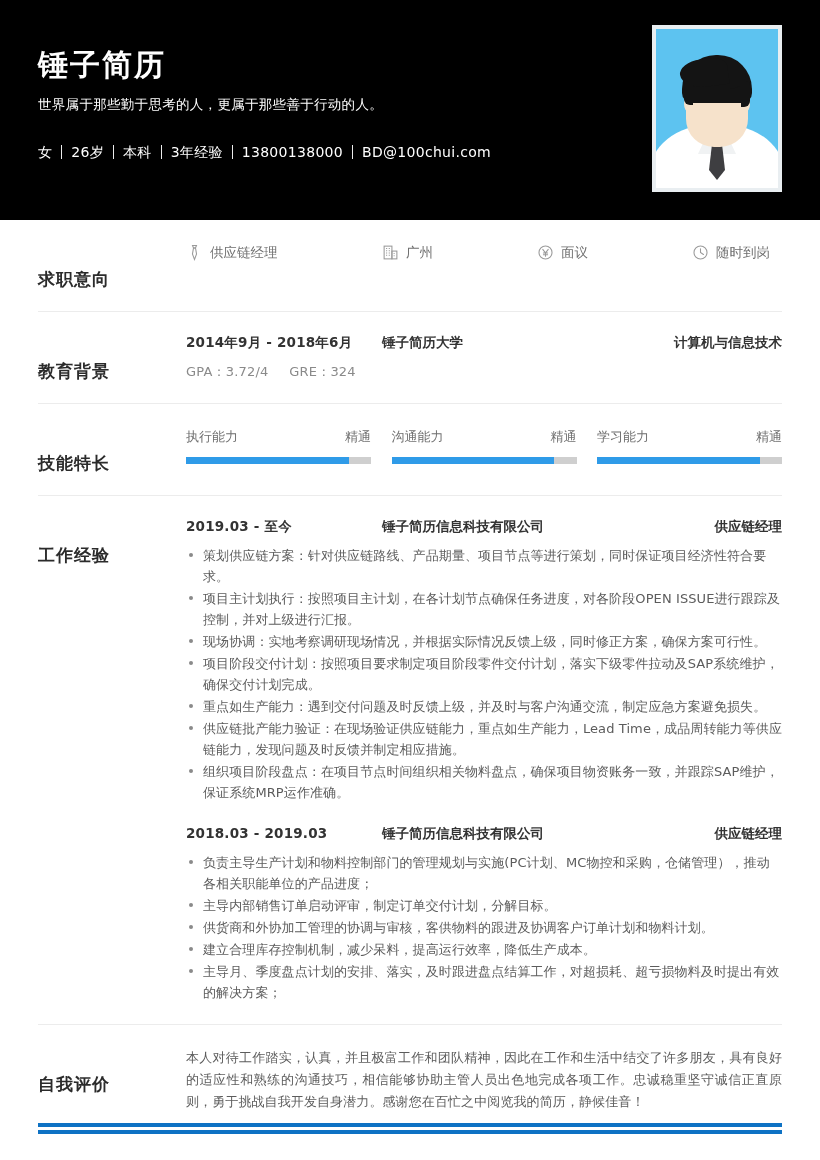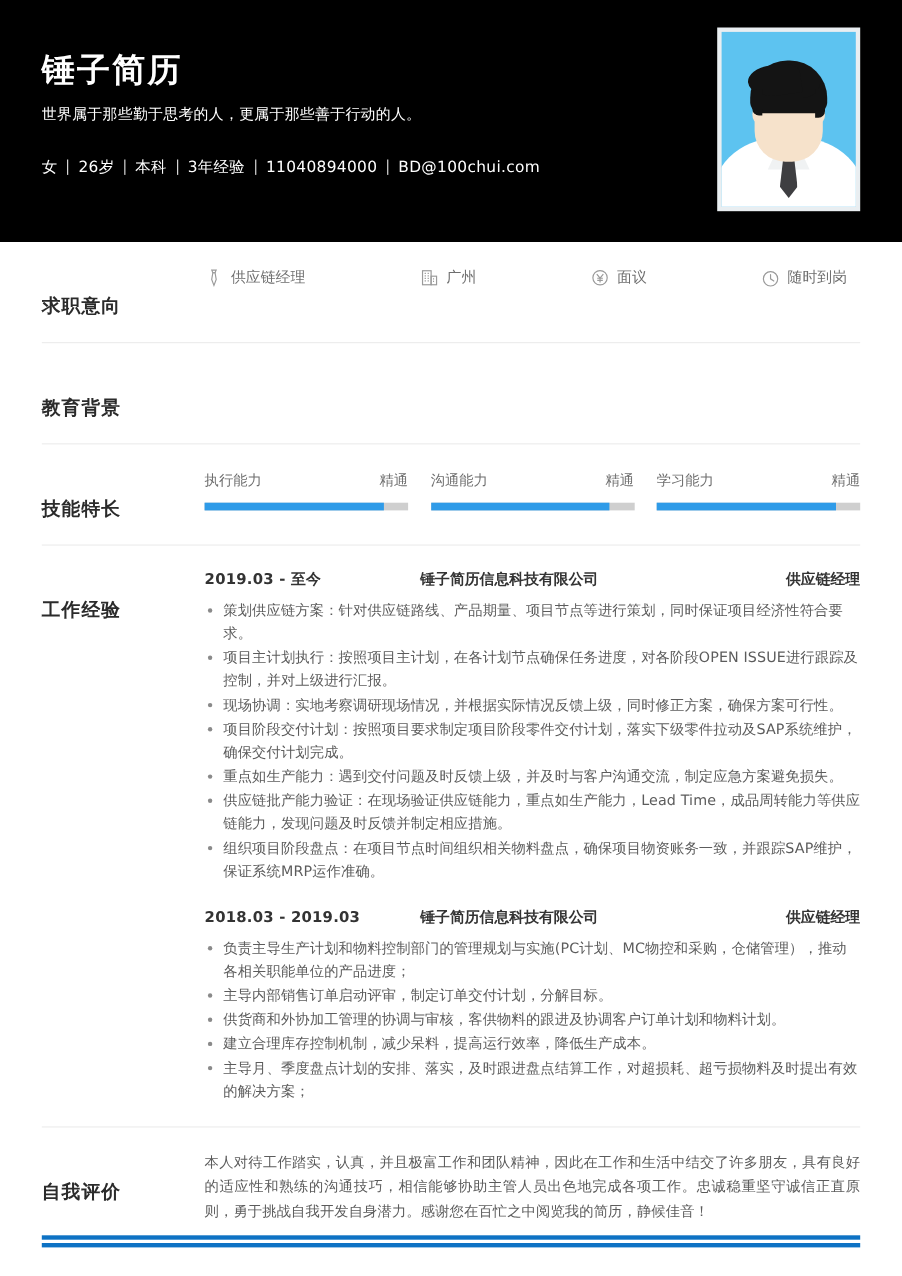--- a/index.html
+++ b/index.html
@@ -257,21 +257,21 @@
   .intent-item {
     display: flex;
     align-items: center;
     font-size: 13.5px;
     color: #6f6f6f;
     line-height: 20px;
   }
   .intent-item:nth-child(1) { width: 196px; }
   .intent-item:nth-child(2) { width: 155px; }
   .intent-item:nth-child(3) { width: 155px; }
-  .intent-item:nth-child(4) { width: auto; align-items: flex-end; }
+  .intent-item:nth-child(4) { width: auto; }
   .intent-icon {
     width: 17px;
     height: 17px;
     margin-right: 7px;
     flex: 0 0 17px;
     display: block;
   }
   .intent-icon svg { display: block; }
 
   
@@ -420,21 +420,21 @@
 
         <div class="basic-line">
           <span class="basic-item">女</span>
           <span class="basic-sep"></span>
           <span class="basic-item">26岁</span>
           <span class="basic-sep"></span>
           <span class="basic-item">本科</span>
           <span class="basic-sep"></span>
           <span class="basic-item">3年经验</span>
           <span class="basic-sep"></span>
-          <span class="basic-item">11040894000</span>
+          <span class="basic-item">13800138000</span>
           <span class="basic-sep"></span>
           <span class="basic-item">BD@100chui.com</span>
         </div>
       </div>
 
       <div class="avatar-frame">
         <div class="avatar">
           <div class="av-body"></div>
           <div class="av-collar-l"></div>
           <div class="av-collar-r"></div>
@@ -502,20 +502,32 @@
             </span>
             <span>随时到岗</span>
           </div>
 
         </div>
       </div>
     </div>
 
     <div class="section">
       <div class="sec-label">教育背景</div>
+      <div class="sec-body">
+        <div class="edu-row">
+          <div class="edu-date">2014年9月 - 2018年6月</div>
+          <div class="edu-school">锤子简历大学</div>
+          <div class="edu-major">计算机与信息技术</div>
+        </div>
+        <div class="edu-sub">
+          <span>GPA：3.72/4</span>
+          <span class="gap"></span>
+          <span>GRE：324</span>
+        </div>
+      </div>
     </div>
 
     <div class="section">
       <div class="sec-label">技能特长</div>
       <div class="sec-body">
         <div class="skills-row">
 
           <div class="skill">
             <div class="skill-head">
               <span>执行能力</span>

